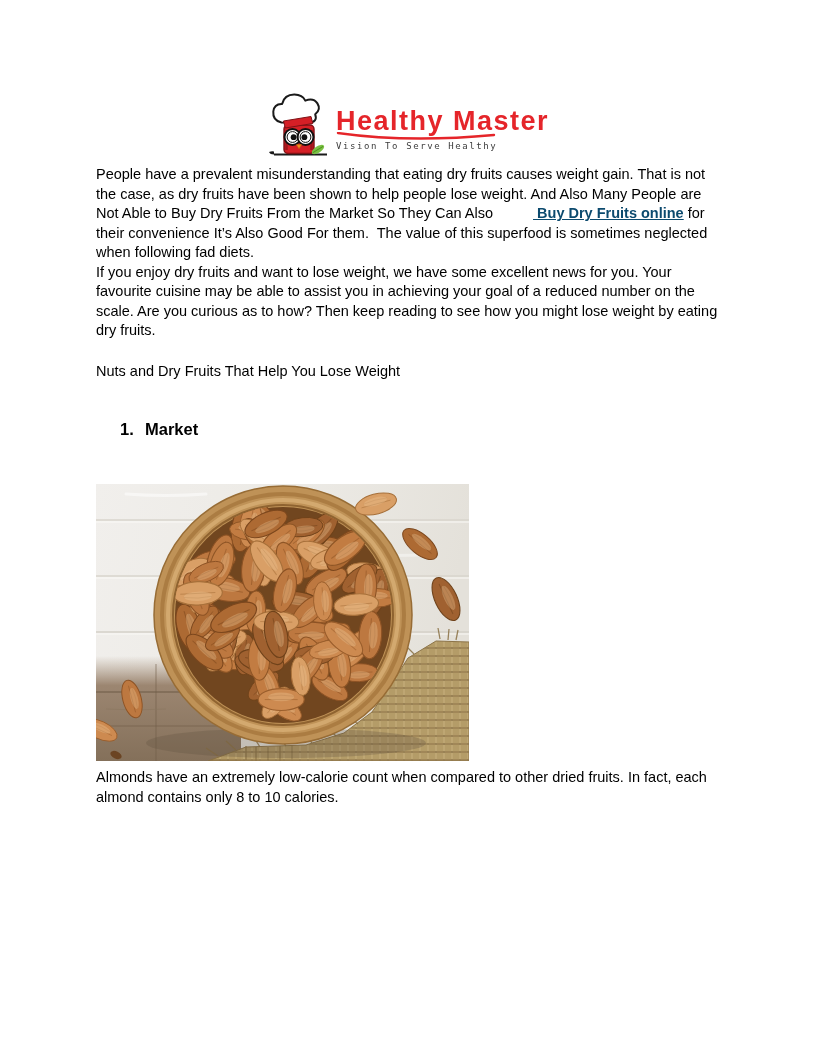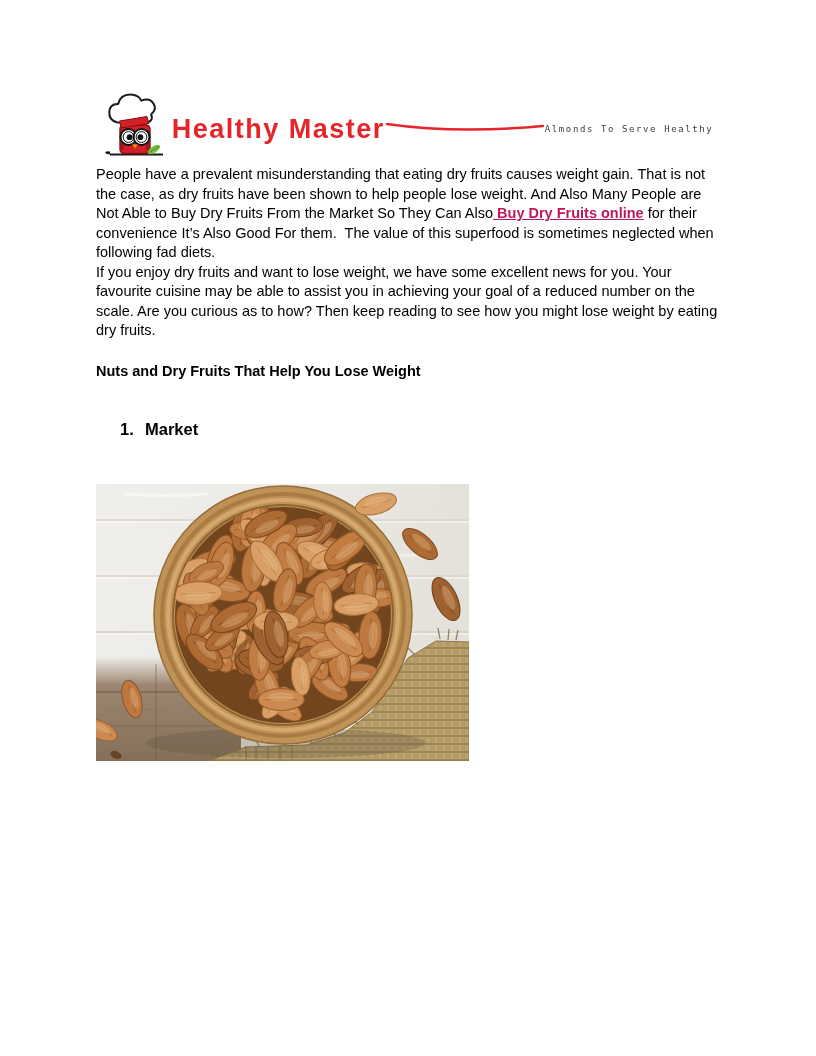--- a/index.html
+++ b/index.html
@@ -2,32 +2,32 @@
 <html><head>
 <meta charset="utf-8">
 <style>
   html,body{margin:0;padding:0;background:#ffffff;}
   body{width:816px;height:1056px;overflow:hidden;font-family:"Liberation Sans",sans-serif;color:#000;}
   .page{position:relative;width:816px;height:1056px;background:#fff;}
   .content{padding:0 96px;}
 
   
   .logo{margin-top:92px;display:flex;justify-content:center;align-items:center;gap:5px;}
-  .logo-text{position:relative;display:flex;flex-direction:row;align-items:center;}
+  .logo-text{position:relative;display:flex;flex-direction:column;}
   .brand{font-size:27px;font-weight:bold;letter-spacing:1.5px;color:#e5252a;line-height:30px;white-space:nowrap;}
   .brand-swoosh{margin-top:-4px;}
   .tagline{font-family:"DejaVu Sans Mono",monospace;font-size:9px;letter-spacing:1.6px;color:#3c3c3c;margin-top:1px;white-space:nowrap;}
 
   
   h1.doc-title{margin:37px 0 0 0;font-size:18px;line-height:22px;font-weight:bold;text-align:center;color:#000;}
   p.body-text{margin:0;font-size:14.5px;line-height:19.5px;white-space:pre-wrap;}
   .p1{margin-top:23px;}
   .p2{margin-top:17px;}
-  .doc-link{color:#be185d;font-weight:bold;text-decoration:underline;cursor:pointer;}
-  h2.section-heading{margin:21px 0 0 0;font-size:14.5px;line-height:19.5px;font-weight:bold;color:#000;}
+  .doc-link{color:#0c4a6e;font-weight:bold;text-decoration:underline;cursor:pointer;margin-left:40px;}
+  h2.section-heading{margin:21px 0 0 0;font-size:14.5px;line-height:19.5px;font-weight:normal;color:#000;}
   .list-item{margin:39px 0 0 24px;display:flex;font-size:16.5px;line-height:19px;font-weight:bold;}
   .list-item .num{width:25px;flex:0 0 25px;}
 
   figure.photo{margin:45px 0 0 0;width:373px;height:277px;line-height:0;}
   p.caption{margin-top:7px;}
 </style>
 </head>
 <body>
 
 <div class="page">
@@ -52,21 +52,21 @@
         <g transform="translate(51,57.5) rotate(-32)">
           <ellipse rx="7" ry="3.3" fill="#7ac143"></ellipse>
           <path d="M-6 0 H6" stroke="#4e8f1f" stroke-width="0.9"></path>
         </g>
       </svg>
       <div class="logo-text">
         <div class="brand">Healthy Master</div>
         <svg class="brand-swoosh" width="160" height="8" viewBox="0 0 160 8">
           <path d="M2 1 q70 10 156 2" stroke="#e5252a" stroke-width="2.4" fill="none" stroke-linecap="round"></path>
         </svg>
-        <div class="tagline">Almonds To Serve Healthy</div>
+        <div class="tagline">Vision To Serve Healthy</div>
       </div>
     </header>
 
 
     <p class="body-text p1"><span>People have a prevalent misunderstanding that eating dry fruits causes weight gain. That is not the case, as dry fruits have been shown to help people lose weight. And Also Many People are Not Able to Buy Dry Fruits From the Market So They Can Also</span><a href="#" class="doc-link"> Buy Dry Fruits online</a><span> for their convenience It’s Also Good For them.  The value of this superfood is sometimes neglected when following fad diets.</span></p>
 
     <p class="body-text p2">If you enjoy dry fruits and want to lose weight, we have some excellent news for you. Your favourite cuisine may be able to assist you in achieving your goal of a reduced number on the scale. Are you curious as to how? Then keep reading to see how you might lose weight by eating dry fruits.</p>
 
     <h2 class="section-heading">Nuts and Dry Fruits That Help You Lose Weight</h2>
 
@@ -787,16 +787,17 @@
               <ellipse rx="21" ry="10" fill="#cd8a50" stroke="#9a5e2c" stroke-width="1"></ellipse>
               <line x1="-15" x2="15" y1="0" y2="0" stroke="#9a5e2c" stroke-width="0.9" opacity="0.55"></line>
               <path d="M-12 -3 Q0 -5 12 -3" fill="none" stroke="#9a5e2c" stroke-width="0.7" opacity="0.45"></path>
               <ellipse rx="12" ry="4" cy="-2.5" fill="#eec795" opacity="0.35"></ellipse>
             </g>
           </g>
         <ellipse cx="20" cy="271" rx="6" ry="3.6" fill="#6b4423" transform="rotate(25 20 271)"></ellipse>
       </svg>
     </figure>
 
+    <p class="body-text caption">Almonds have an extremely low-calorie count when compared to other dried fruits. In fact, each almond contains only 8 to 10 calories.</p>
 
   </div>
 
 </div>
 
 </body></html>

